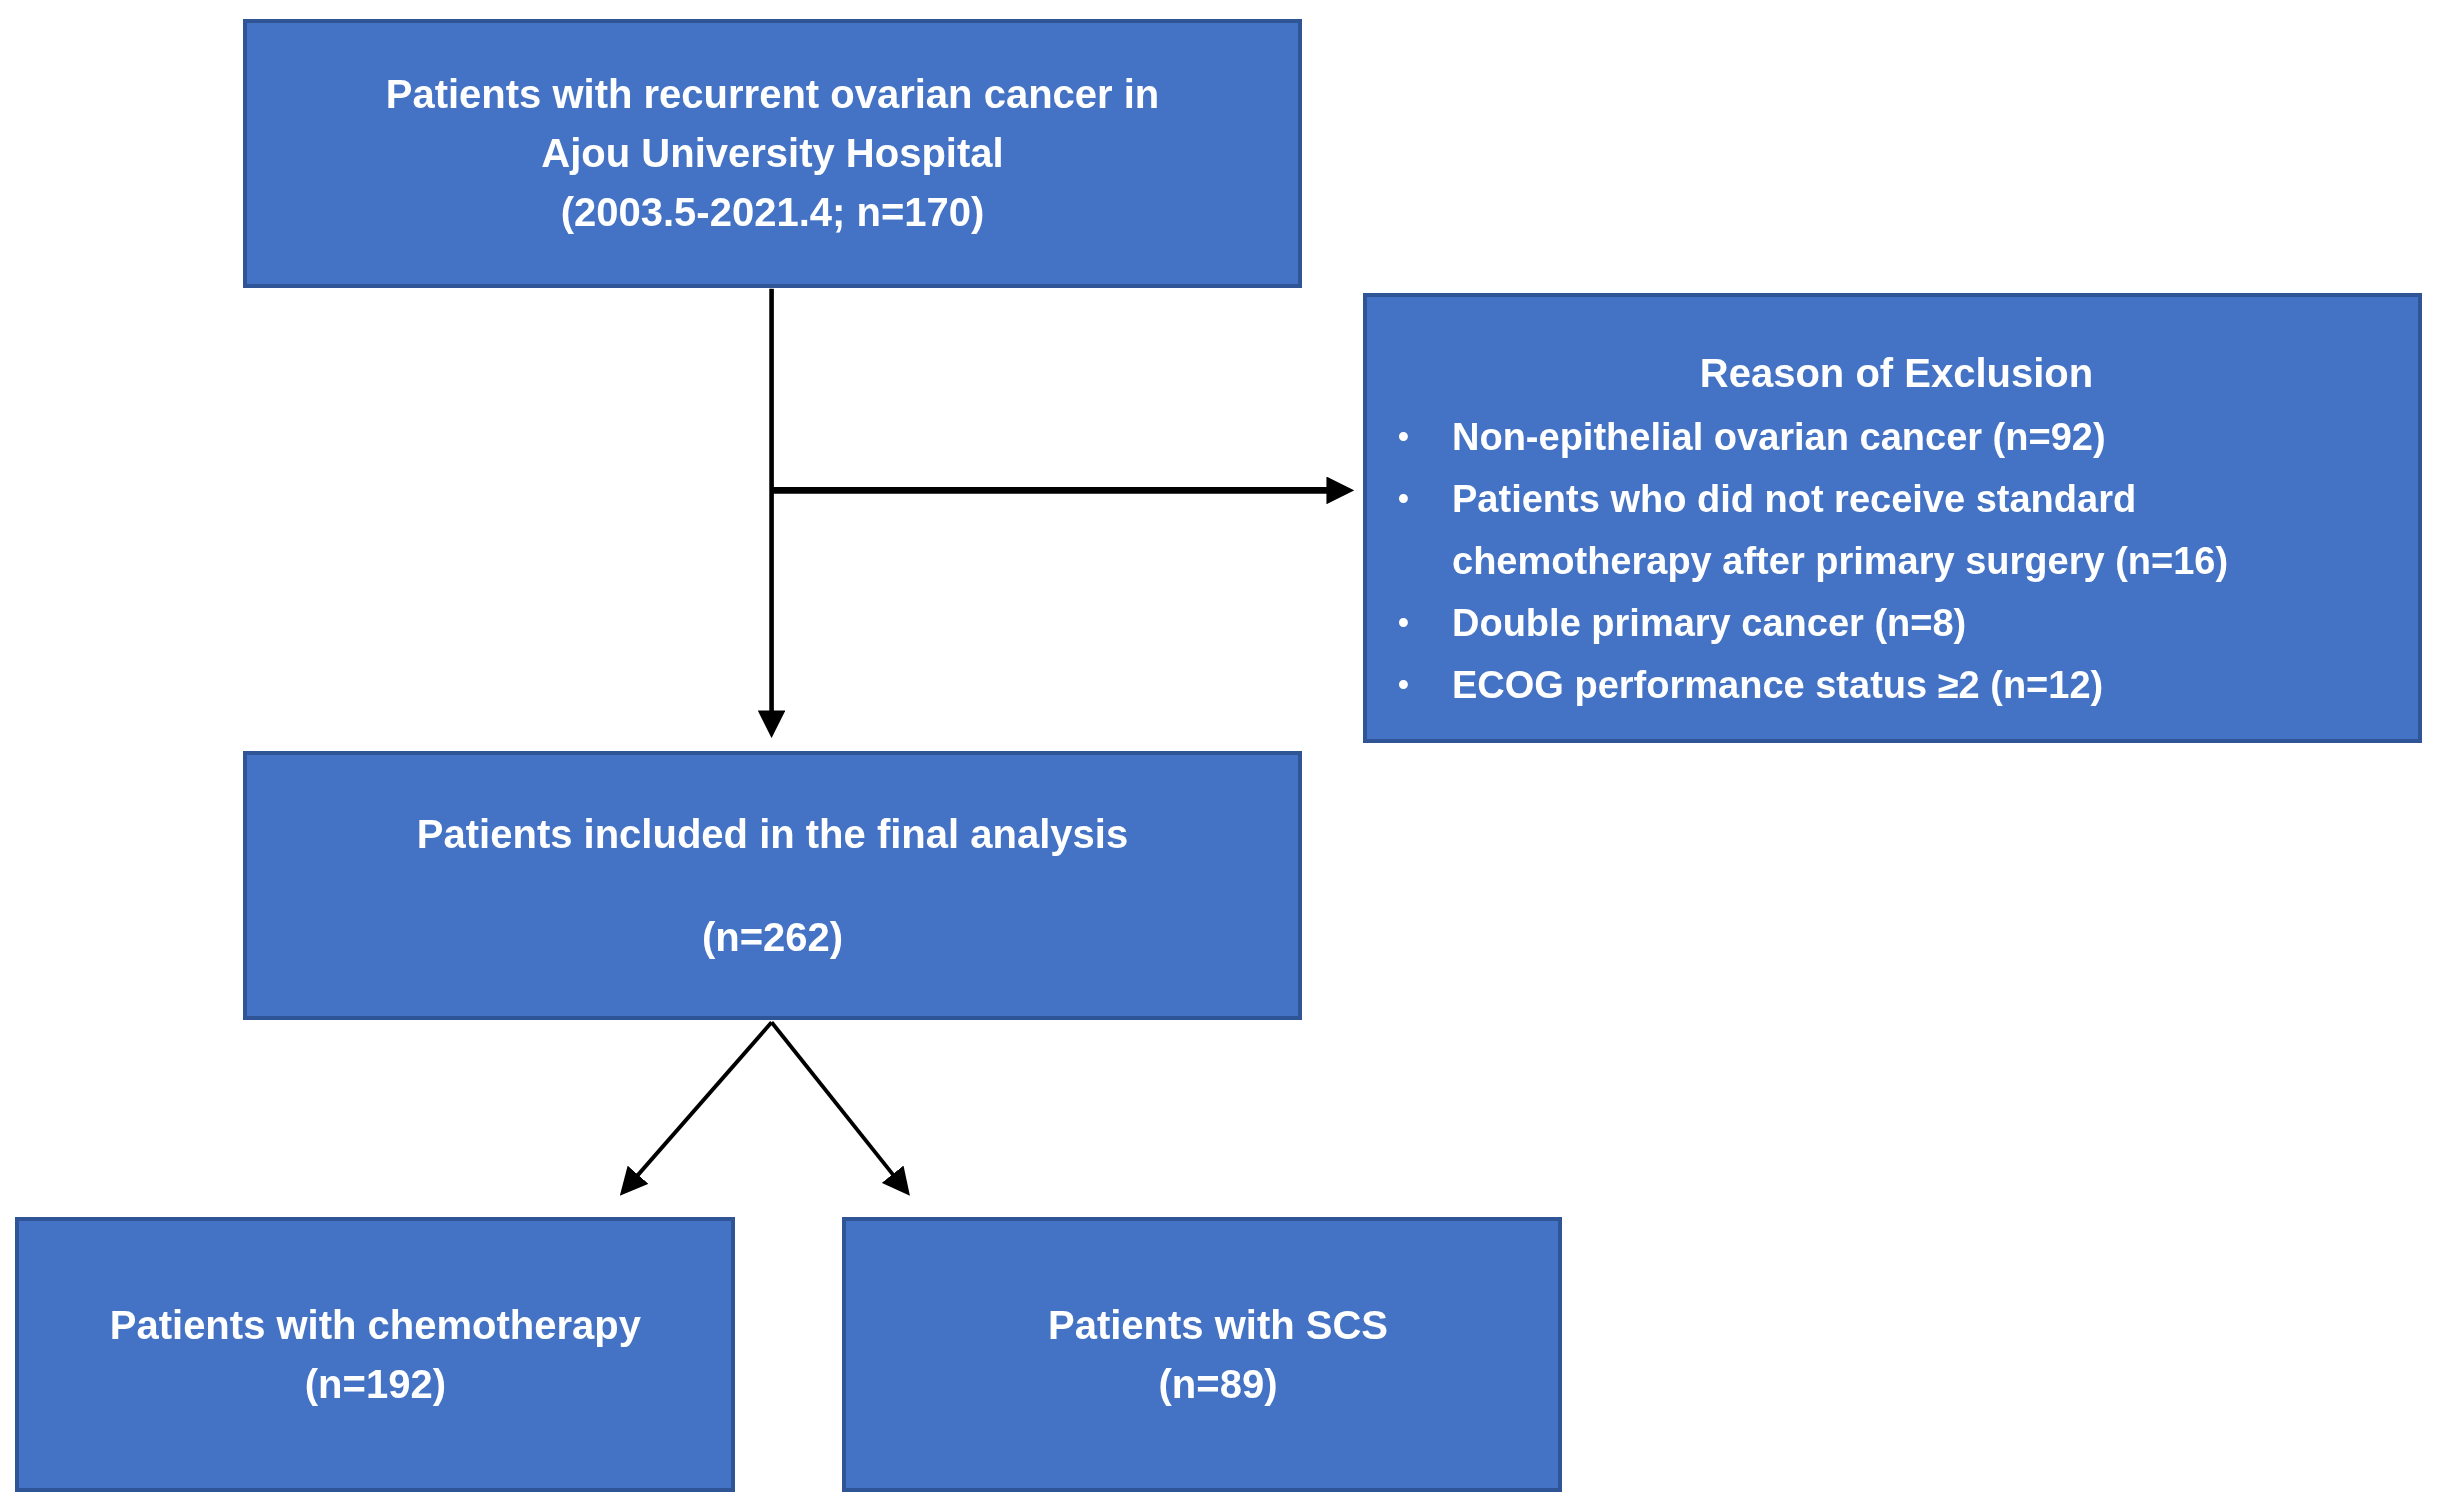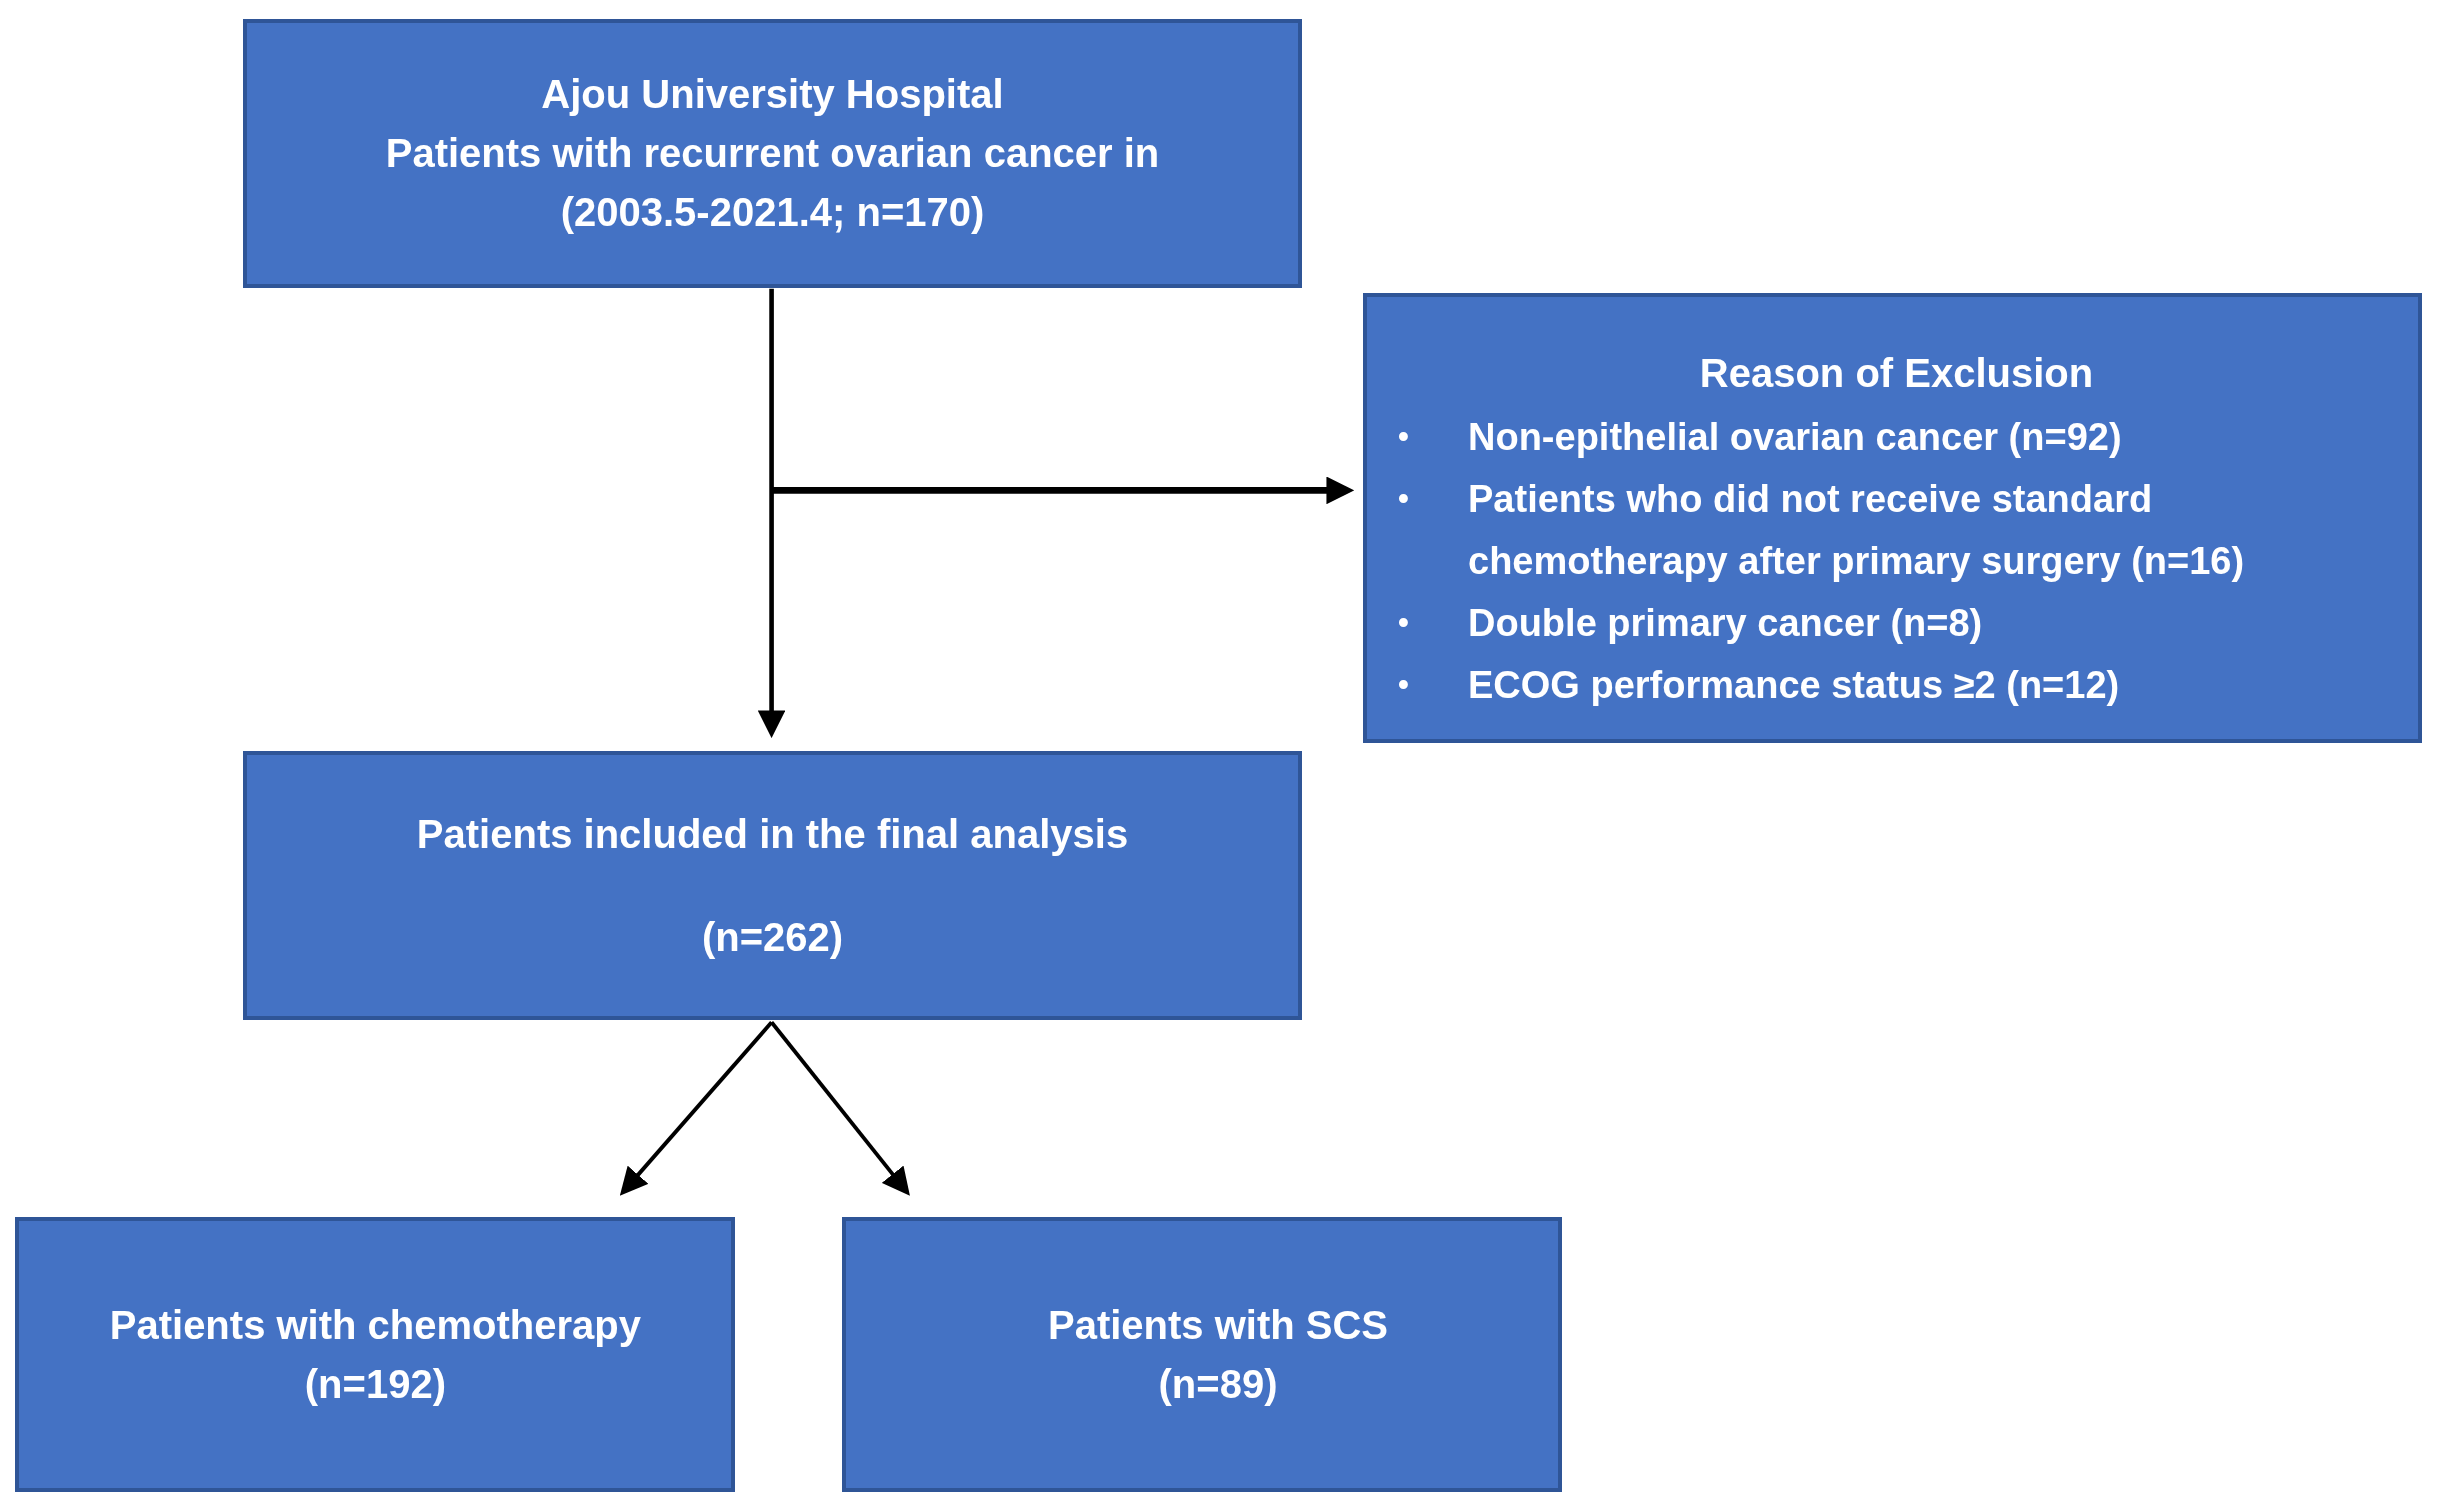--- a/index.html
+++ b/index.html
@@ -35,42 +35,42 @@
   #box-chemo{left:15.4px;top:1217px;width:720px;height:275px;}
   #box-scs{left:842px;top:1217px;width:720px;height:275px;padding-left:32px;}
   #box-exclusion{
     left:1363px;top:293px;width:1059px;height:450px;
     justify-content:center;text-align:left;
     padding:20px 23px 0 31px;
   }
   .ex-title{font-size:40px;line-height:66px;text-align:center;}
   .ex-item{display:flex;align-items:flex-start;}
   .ex-bullet{flex:0 0 54px;width:54px;font-size:31px;line-height:62px;}
-  .ex-text{flex:1;font-size:38px;line-height:62px;margin-left:16px;}
+  .ex-text{flex:1;font-size:38px;line-height:62px;}
 </style>
 </head>
 <body>
 
 <div class="stage">
 
   <svg class="connectors" viewBox="0 0 3182 1955" xmlns="http://www.w3.org/2000/svg">
     <defs>
       <marker id="arrowhead" viewBox="0 0 10 10" refX="7" refY="5" markerUnits="userSpaceOnUse" markerWidth="36" markerHeight="36" orient="auto">
         <path d="M0,0 L10,5 L0,10 Z" fill="#000000"></path>
       </marker>
     </defs>
     <line x1="1002" y1="375" x2="1002" y2="948" stroke-width="6" marker-end="url(#arrowhead)"></line>
     <line x1="1002" y1="637" x2="1748" y2="637" stroke-width="9" marker-end="url(#arrowhead)"></line>
     <line x1="1002" y1="1328" x2="812" y2="1545" stroke-width="5" marker-end="url(#arrowhead)"></line>
     <line x1="1002" y1="1328" x2="1175" y2="1545" stroke-width="5" marker-end="url(#arrowhead)"></line>
   </svg>
 
   <div class="box" id="box-source">
+    <div class="line">Patients with recurrent ovarian cancer in</div>
     <div class="line">Ajou University Hospital</div>
-    <div class="line">Patients with recurrent ovarian cancer in</div>
     <div class="line">(2003.5-2021.4; n=170)</div>
   </div>
 
   <div class="box" id="box-exclusion">
     <div class="ex-title">Reason of Exclusion</div>
     <div class="ex-item">
       <span class="ex-bullet">•</span>
       <span class="ex-text">Non-epithelial ovarian cancer (n=92)</span>
     </div>
     <div class="ex-item">

